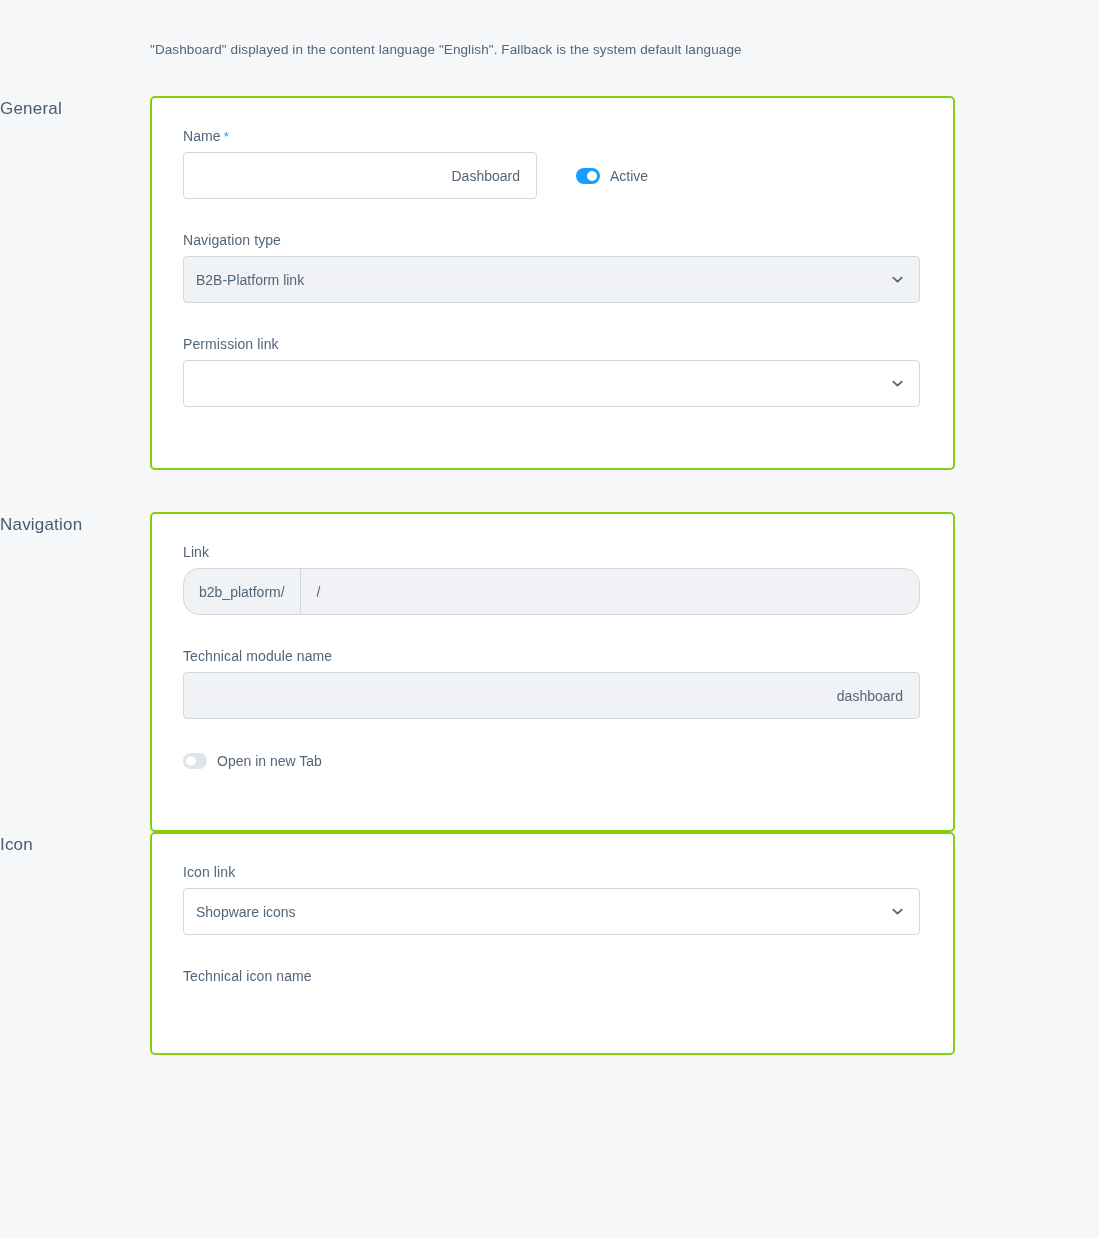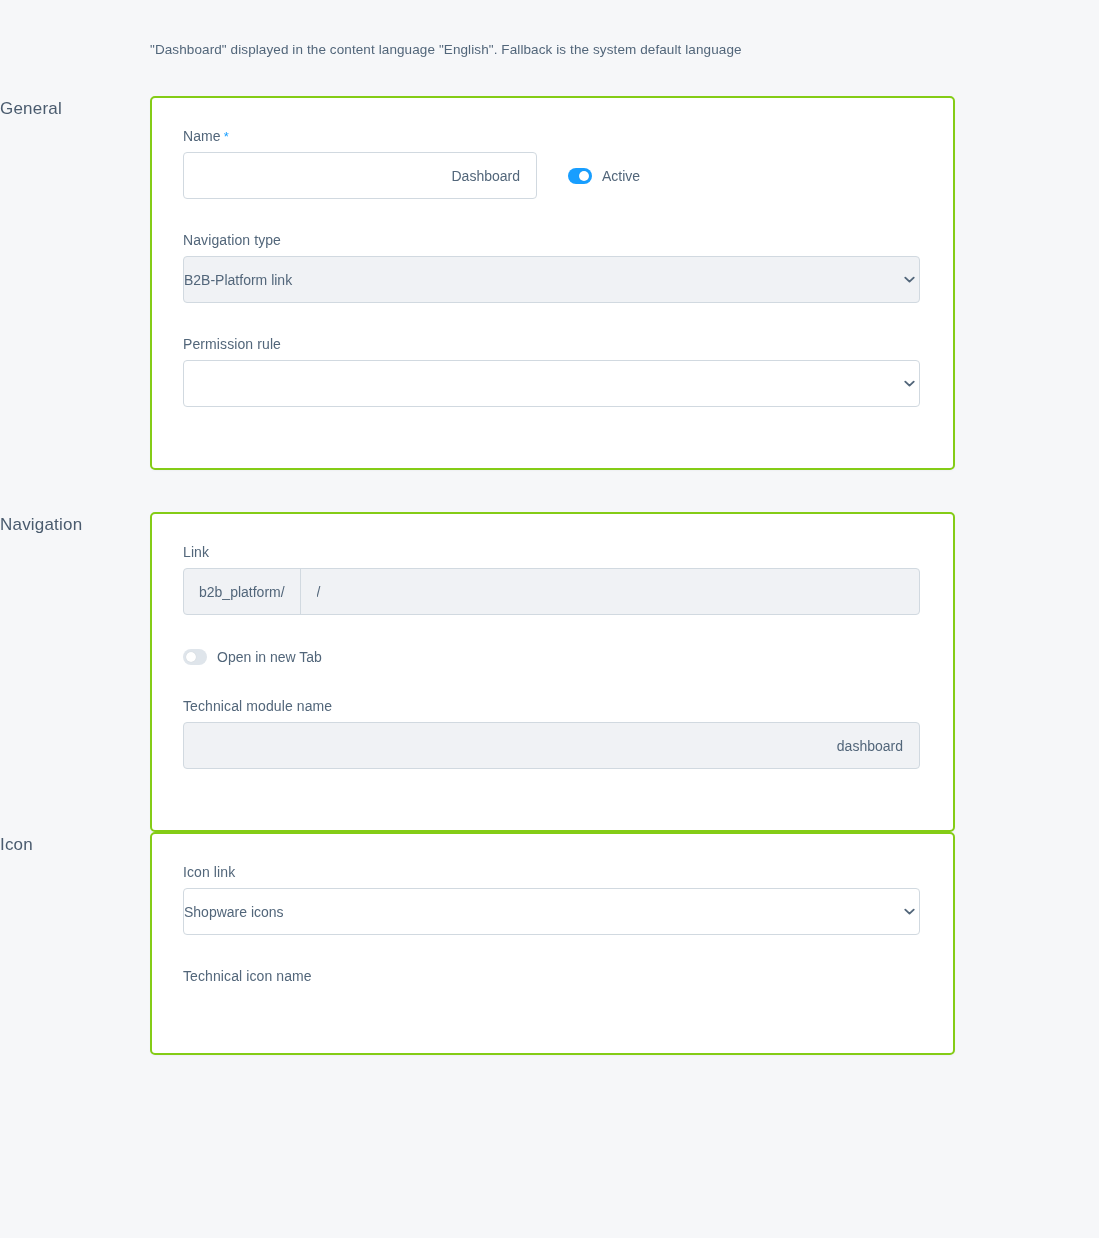--- a/index.html
+++ b/index.html
@@ -75,27 +75,27 @@
   }
   .text-input.half { width: 354px; }
   .text-input.disabled, .select-box.disabled, .input-group.disabled { background: #f0f2f5; }
 
   .name-row { display: flex; align-items: center; }
 
   .select-box {
     display: flex;
     align-items: center;
     justify-content: space-between;
-    padding: 0 0;
+    padding: 0 12px;
     cursor: pointer;
   }
   .select-value { font-size: 14px; color: #52667a; }
   .chevron { display: flex; align-items: center; margin-right: 2px; }
 
-  .input-group { display: flex; align-items: stretch; overflow: hidden; }
+  .input-group { display: flex; align-items: stretch; overflow: hidden; border-radius: 16px; }
   .input-prefix {
     display: flex;
     align-items: center;
     padding: 0 15px;
     border-right: 1px solid #d1d9e0;
     font-size: 14px;
     color: #52667a;
     flex: 0 0 auto;
   }
   .input-group input {
@@ -124,21 +124,21 @@
     width: 10px; height: 10px;
     border-radius: 50%;
     background: #ffffff;
     box-shadow: 0 0 1px rgba(0,0,0,0.15);
   }
   .switch.on  { background: #189eff; }
   .switch.on .knob  { right: 3px; }
   .switch.off { background: #dfe5eb; }
   .switch.off .knob { left: 3px; }
 
-  .active-toggle { margin-left: 31px; }
+  .active-toggle { margin-left: 39px; }
 
   .field-open-tab { margin-top: 47px; }
 </style>
 </head>
 <body>
 
 <div class="page">
 
   <div class="description">"Dashboard" displayed in the content language "English". Fallback is the system default language</div>
 
@@ -165,21 +165,21 @@
           <span class="select-value">B2B-Platform link</span>
           <span class="chevron">
             <svg width="15" height="15" viewBox="0 0 16 16">
                 <path d="M3.5 6l4.5 4.2L12.5 6" stroke="#52667a" stroke-width="2" fill="none" stroke-linecap="round" stroke-linejoin="round"></path>
               </svg>
           </span>
         </div>
       </div>
 
       <div class="field">
-        <label class="field-label">Permission rule</label>
+        <label class="field-label">Permission link</label>
         <div class="select-box">
           <span class="select-value"></span>
           <span class="chevron">
             <svg width="15" height="15" viewBox="0 0 16 16">
                 <path d="M3.5 6l4.5 4.2L12.5 6" stroke="#52667a" stroke-width="2" fill="none" stroke-linecap="round" stroke-linejoin="round"></path>
               </svg>
           </span>
         </div>
       </div>
 
@@ -191,32 +191,32 @@
     <div class="card">
 
       <div class="field">
         <label class="field-label">Link</label>
         <div class="input-group disabled">
           <span class="input-prefix">b2b_platform/</span>
           <input type="text" value="/" style="">
         </div>
       </div>
 
+      <div class="field">
+        <label class="field-label">Technical module name</label>
+        <input class="text-input disabled" type="text" value="dashboard" style="">
+      </div>
+
       <div class="field field-open-tab">
         <div class="toggle-row">
           <div class="switch off">
               <span class="knob"></span>
             </div>
           <span class="toggle-label">Open in new Tab</span>
         </div>
-      </div>
-
-      <div class="field">
-        <label class="field-label">Technical module name</label>
-        <input class="text-input disabled" type="text" value="dashboard" style="">
       </div>
 
     </div>
   </div>
 
   <div class="form-row row-icon">
     <div class="section-label">Icon</div>
     <div class="card">
 
       <div class="field">

